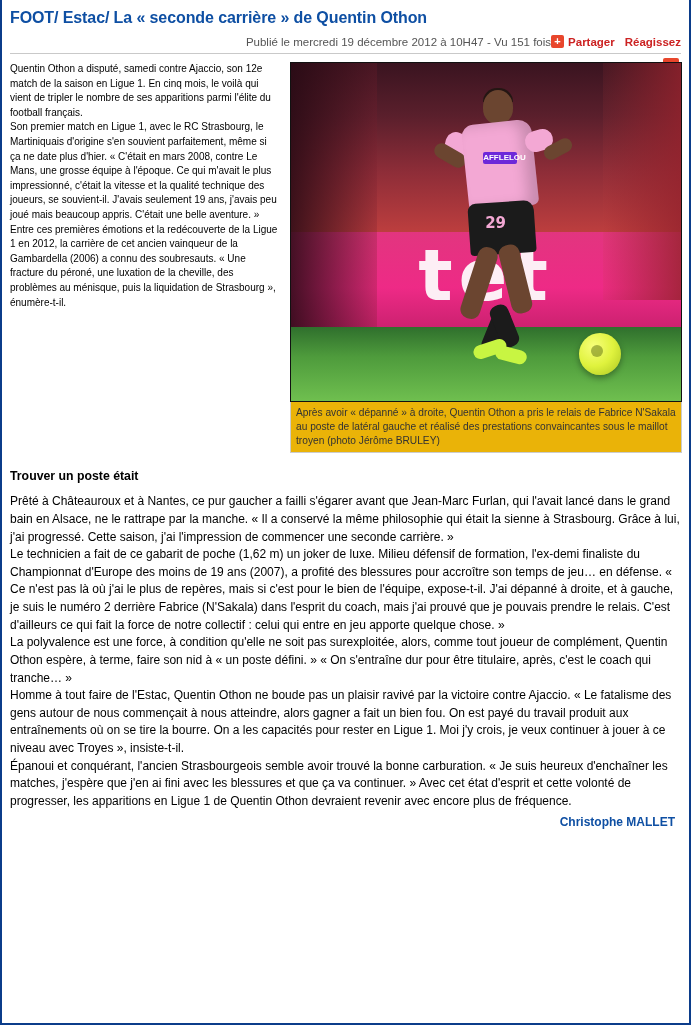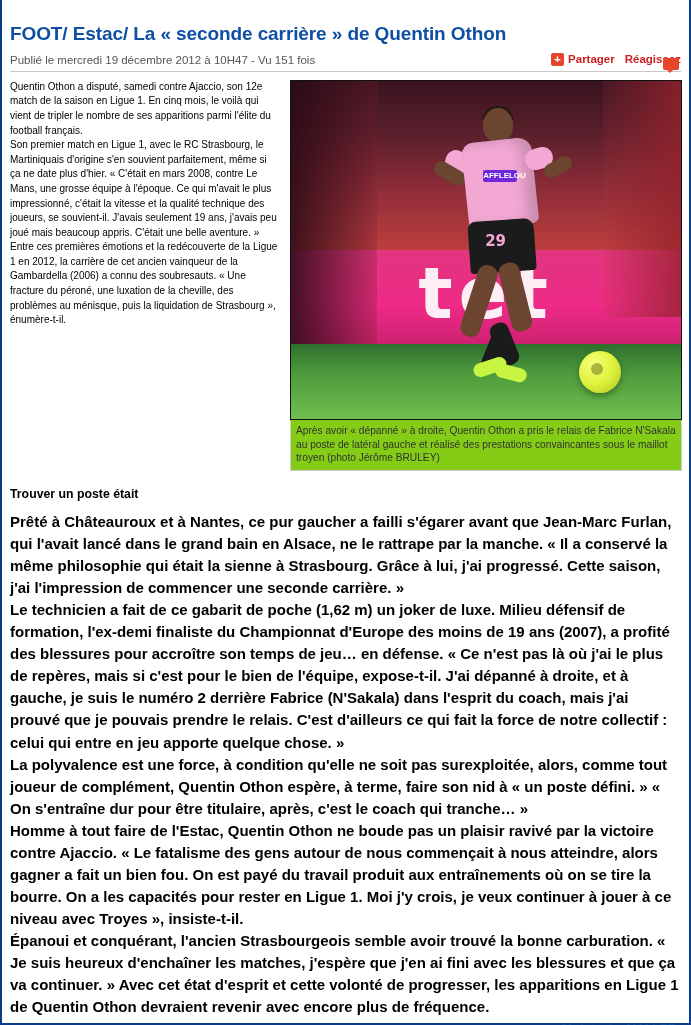--- a/index.html
+++ b/index.html
@@ -21,30 +21,30 @@
     height: 1025px;
     border-left: 2px solid #0b3c8a;
     border-right: 2px solid #0b3c8a;
     border-bottom: 2px solid #0b3c8a;
     border-top: 0;
     padding: 6px 8px 0 8px;
     position: relative;
   }
   .headline {
     color: #0e4fa3;
-    font-size: 19px;
+    font-size: 16px;
     font-weight: bold;
     line-height: 1.25;
-    margin: 16px 0 6px 0;
+    margin: 2px 0 6px 0;
     letter-spacing: -0.1px;
   }
   .byline-row {
     display: flex;
     align-items: flex-start;
-    justify-content: space-between;
+    justify-content: flex-end;
     border-bottom: 1px solid #c9c9c9;
     padding-bottom: 5px;
     margin-bottom: 8px;
   }
   .byline {
     color: #555555;
     font-size: 11.5px;
     padding-top: 2px;
   }
   .share-area {
@@ -248,31 +248,30 @@
     background: #6a7a18; border-radius: 50%; opacity: 0.55;
   }
   .caption {
     width: 392px;
     font-size: 10.2px;
     color: #333333;
     line-height: 1.35;
     border: 1px solid #cccccc;
     border-top: 0;
     padding: 4px 5px 5px 5px;
-    background: #84cc16;
+    background: #eab308;
   }
   .subhead {
     font-size: 12.3px;
     font-weight: bold;
     margin: 16px 0 10px 0;
   }
   .full-text {
-    font-size: 15px;
+    font-size: 12px;
     line-height: 1.47;
-    font-weight: bold;
   }
   .full-text p { margin: 0 0 0 0; }
   .signature {
     text-align: right;
     color: #0e4fa3;
     font-size: 12px;
     font-weight: bold;
     margin-top: 4px;
     padding-right: 6px;
   }

